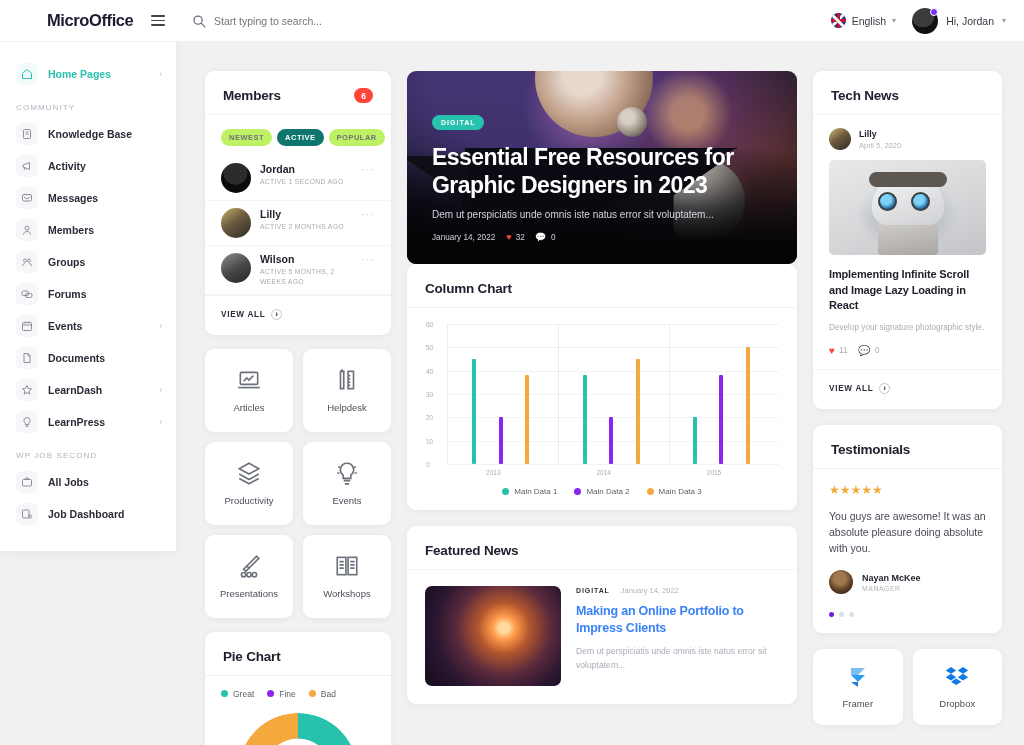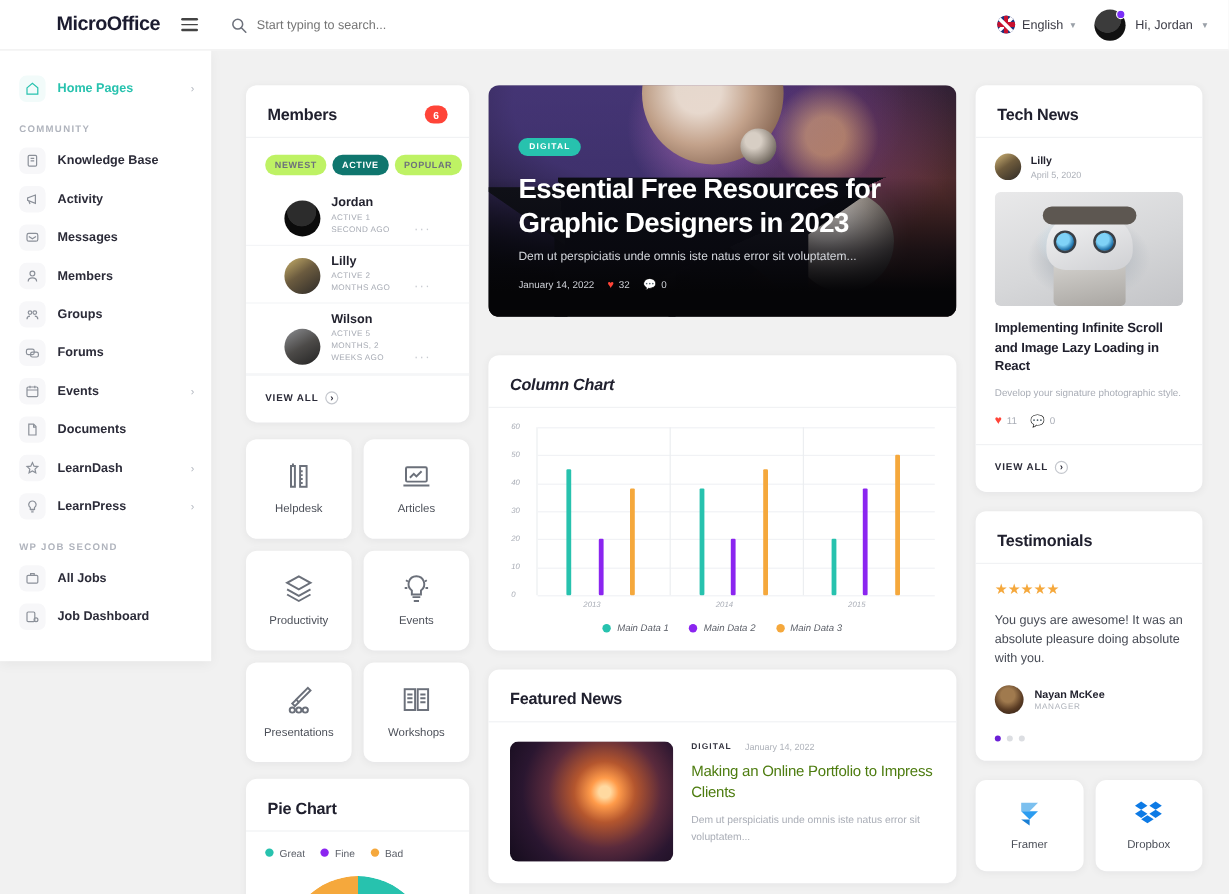--- a/index.html
+++ b/index.html
@@ -77,21 +77,21 @@
     width: 22px; height: 22px; border-radius: 6px; background: #f7f7f9;
     display: flex; align-items: center; justify-content: center; flex: 0 0 22px;
   }
   .nav-ico svg { width: 12px; height: 12px; }
   .nav-label { font-size: 10.5px; color: #2b2b38; font-weight: 600; }
   .nav-item.active .nav-label { color: #27c2ae; }
   .nav-item.active .nav-ico { background: #f2fbfa; }
   .nav-chev { margin-left: auto; font-size: 9px; color: #b4b8c0; }
   .nav-section {
     font-size: 8px; letter-spacing: 1.1px; color: #b0b4bd;
-    padding: 13px 16px 6px 16px; font-weight: 700;
+    padding: 13px 16px 6px 16px; font-weight: 400;
   }
 
   
   .content { position: absolute; top: 42px; left: 176px; right: 0; bottom: 0; padding: 29px 24px 0 29px; }
   .cols { display: flex; gap: 16px; align-items: flex-start; }
   .col-left { width: 186px; flex: 0 0 186px; }
   .col-mid { width: 390px; flex: 0 0 390px; }
   .col-right { width: 189px; flex: 0 0 189px; }
   .card { background: #fff; border-radius: 9px; box-shadow: 0 1px 7px rgba(20,20,40,.055); }
   .card-title { font-size: 13.5px; font-weight: bold; color: #20202e; letter-spacing: -.2px; }
@@ -104,21 +104,21 @@
     border-radius: 9px; min-width: 19px; height: 15px; display: flex;
     align-items: center; justify-content: center; padding: 0 5px;
   }
   .tabs-row { display: flex; gap: 5px; padding: 14px 16px 10px 16px; }
   .pill {
     font-size: 7.5px; font-weight: 700; letter-spacing: .5px; color: #6d717b;
     background: #bef264; border-radius: 10px; padding: 4px 8px; cursor: pointer;
   }
   .pill.on { background: #0f766e; color: #fff; }
   .member {
-    display: flex; align-items: flex-end; gap: 9px; padding: 7px 32px;
+    display: flex; align-items: flex-start; gap: 9px; padding: 7px 16px;
     border-bottom: 1px solid #f4f5f7; position: relative;
   }
   .member:last-of-type { border-bottom: none; }
   .m-av { width: 30px; height: 30px; border-radius: 50%; flex: 0 0 30px; }
   .m-av.a1 { background: radial-gradient(circle at 48% 32%, #2c2c2c 0 46%, #0b0b0b 48% 100%); }
   .m-av.a2 { background: linear-gradient(145deg,#c8b06a 0%,#6b5b3f 45%,#2d2a28 100%); }
   .m-av.a3 { background: linear-gradient(150deg,#8d8f93 0%,#4c4a48 50%,#232323 100%); }
   .m-name { font-size: 10.5px; font-weight: bold; color: #23232f; }
   .m-meta { font-size: 6.8px; color: #a7abb4; letter-spacing: .3px; line-height: 1.45; margin-top: 2px; }
   .dots { margin-left: auto; color: #c9ccd2; font-size: 11px; letter-spacing: 1px; cursor: pointer; }
@@ -187,21 +187,21 @@
   }
   .hero-title {
     font-size: 23px; font-weight: bold; color: #fff; line-height: 1.22; letter-spacing: -.55px;
   }
   .hero-sub { font-size: 10px; color: #d3d6dc; margin-top: 10px; }
   .hero-meta { display: flex; align-items: center; gap: 11px; margin-top: 12px; }
   .hero-meta .dt { font-size: 8.2px; color: #cfd2d8; }
   .metric { display: flex; align-items: center; gap: 4px; font-size: 8.2px; color: #cfd2d8; }
 
   
-  .chartcard { margin-top: 32px; padding-bottom: 14px; font-style: italic; }
+  .chartcard { margin-top: 0; padding-bottom: 14px; }
   .chart-area { position: relative; padding: 16px 18px 4px 18px; }
   .plot { position: relative; height: 140px; margin-left: 22px; border-left: 1px solid #eceef1; }
   .gridline { position: absolute; left: 0; right: 0; height: 1px; background: #f1f2f5; }
   .ytick { position: absolute; left: -22px; font-size: 6.5px; color: #a9adb6; transform: translateY(-50%); }
   .vsep { position: absolute; top: 0; bottom: 0; width: 1px; background: #eceef1; }
   .bar { position: absolute; bottom: 0; width: 4px; border-radius: 1px; }
   .xlabels { position: relative; margin-left: 22px; height: 16px; }
   .xlabel { position: absolute; font-size: 6.5px; color: #a9adb6; transform: translateX(-50%); top: 5px; }
   .legend { display: flex; justify-content: center; gap: 17px; margin-top: 3px; }
   .lg { display: flex; align-items: center; gap: 5px; font-size: 8px; color: #5b5f68; }
@@ -212,21 +212,21 @@
   .fn-item { display: flex; gap: 15px; padding: 16px 18px 18px 18px; }
   .fn-thumb {
     width: 136px; height: 100px; flex: 0 0 136px; border-radius: 7px;
     background:
       radial-gradient(circle at 58% 42%, #ffd9a0 0 5%, #ff9b4a 12%, #b4562e 26%, #5a2a3c 48%, #2a1630 70%, #140c1c 100%),
       linear-gradient(140deg,#3a2040,#120a18);
   }
   .fn-kicker { display: flex; align-items: center; gap: 11px; }
   .kick { font-size: 7px; font-weight: 700; letter-spacing: .9px; color: #33333f; }
   .kdate { font-size: 7.5px; color: #aeb2ba; }
-  .fn-title { font-size: 12.5px; font-weight: normal; color: #4d7c0f; line-height: 1.35; margin-top: 8px; letter-spacing: -.2px; }
+  .fn-title { font-size: 12.5px; font-weight: bold; color: #3b82f6; line-height: 1.35; margin-top: 8px; letter-spacing: -.2px; }
   .fn-desc { font-size: 8.6px; color: #a9adb6; line-height: 1.6; margin-top: 8px; }
 
   
   .piecard { margin-top: 14px; overflow: hidden; }
   .pie-legend { display: flex; gap: 13px; padding: 13px 16px 8px 16px; }
   .pl { display: flex; align-items: center; gap: 5px; font-size: 8.5px; color: #5b5f68; }
   .pldot { width: 7px; height: 7px; border-radius: 50%; }
   .donut-wrap { display: flex; justify-content: center; padding-top: 6px; }
   .donut {
     width: 120px; height: 120px; border-radius: 50%;
@@ -495,34 +495,34 @@
 
           <div class="viewall">
             <span>VIEW ALL</span>
             <span class="varrow">›</span>
           </div>
         </div>
 
         <div class="tiles">
           <div class="tile">
             <svg viewBox="0 0 24 24" fill="none" stroke="#6b707a" stroke-width="1.5">
+                <rect x="4" y="5" width="16" height="11" rx="1"></rect>
+                <path d="M2 19h20"></path>
+                <path d="M7 13l3-3 2 2 4-4"></path>
+              </svg>
+            <span>Articles</span>
+          </div>
+          <div class="tile">
+            <svg viewBox="0 0 24 24" fill="none" stroke="#6b707a" stroke-width="1.5">
                 <path d="M6 4h3v16H6z"></path>
                 <path d="M7.5 4V2"></path>
                 <rect x="13" y="4" width="5" height="16"></rect>
                 <path d="M13 8h2M13 11h2M13 14h2M13 17h2"></path>
               </svg>
             <span>Helpdesk</span>
-          </div>
-          <div class="tile">
-            <svg viewBox="0 0 24 24" fill="none" stroke="#6b707a" stroke-width="1.5">
-                <rect x="4" y="5" width="16" height="11" rx="1"></rect>
-                <path d="M2 19h20"></path>
-                <path d="M7 13l3-3 2 2 4-4"></path>
-              </svg>
-            <span>Articles</span>
           </div>
           <div class="tile">
             <svg viewBox="0 0 24 24" fill="none" stroke="#6b707a" stroke-width="1.5">
                 <path d="M12 3l9 5-9 5-9-5z"></path>
                 <path d="M3 13l9 5 9-5"></path>
                 <path d="M3 17l9 5 9-5"></path>
               </svg>
             <span>Productivity</span>
           </div>
           <div class="tile">

